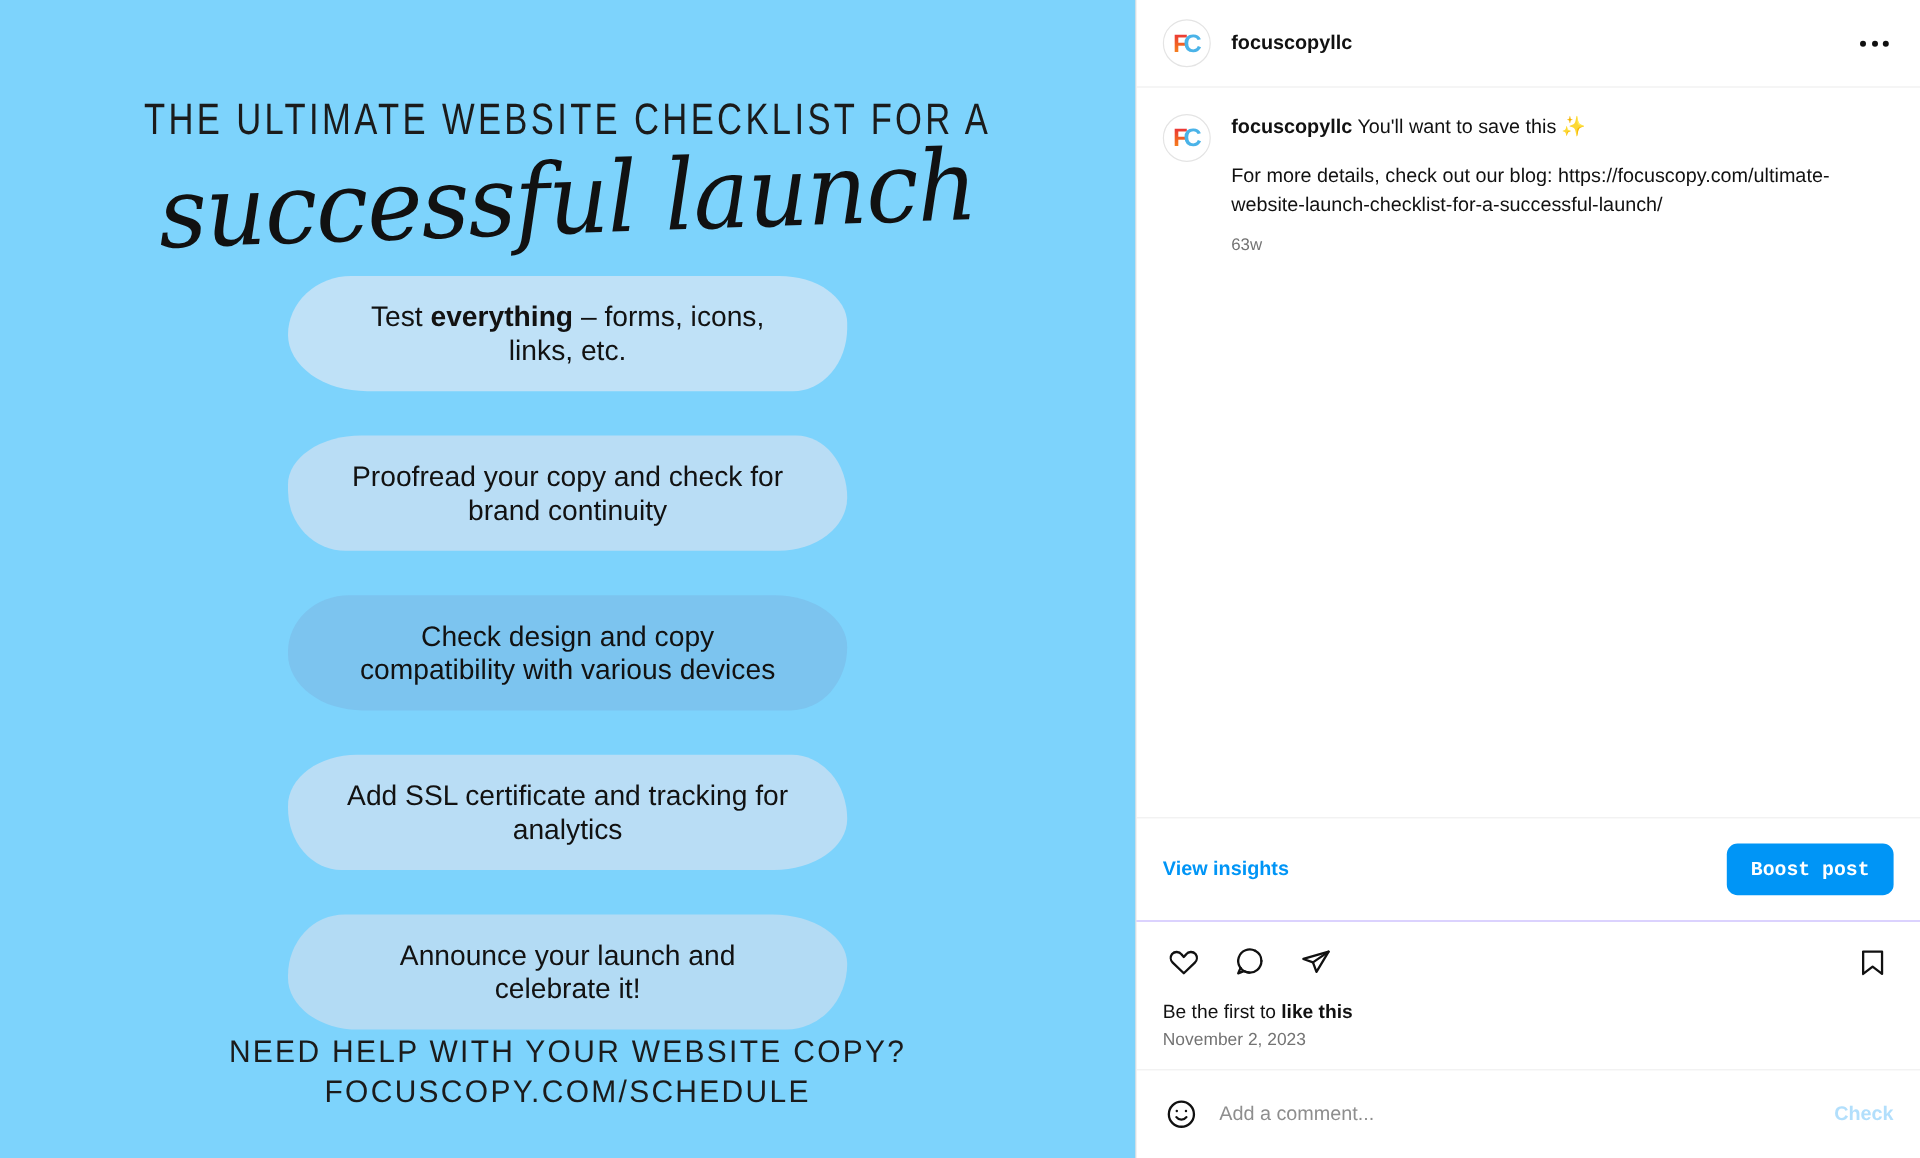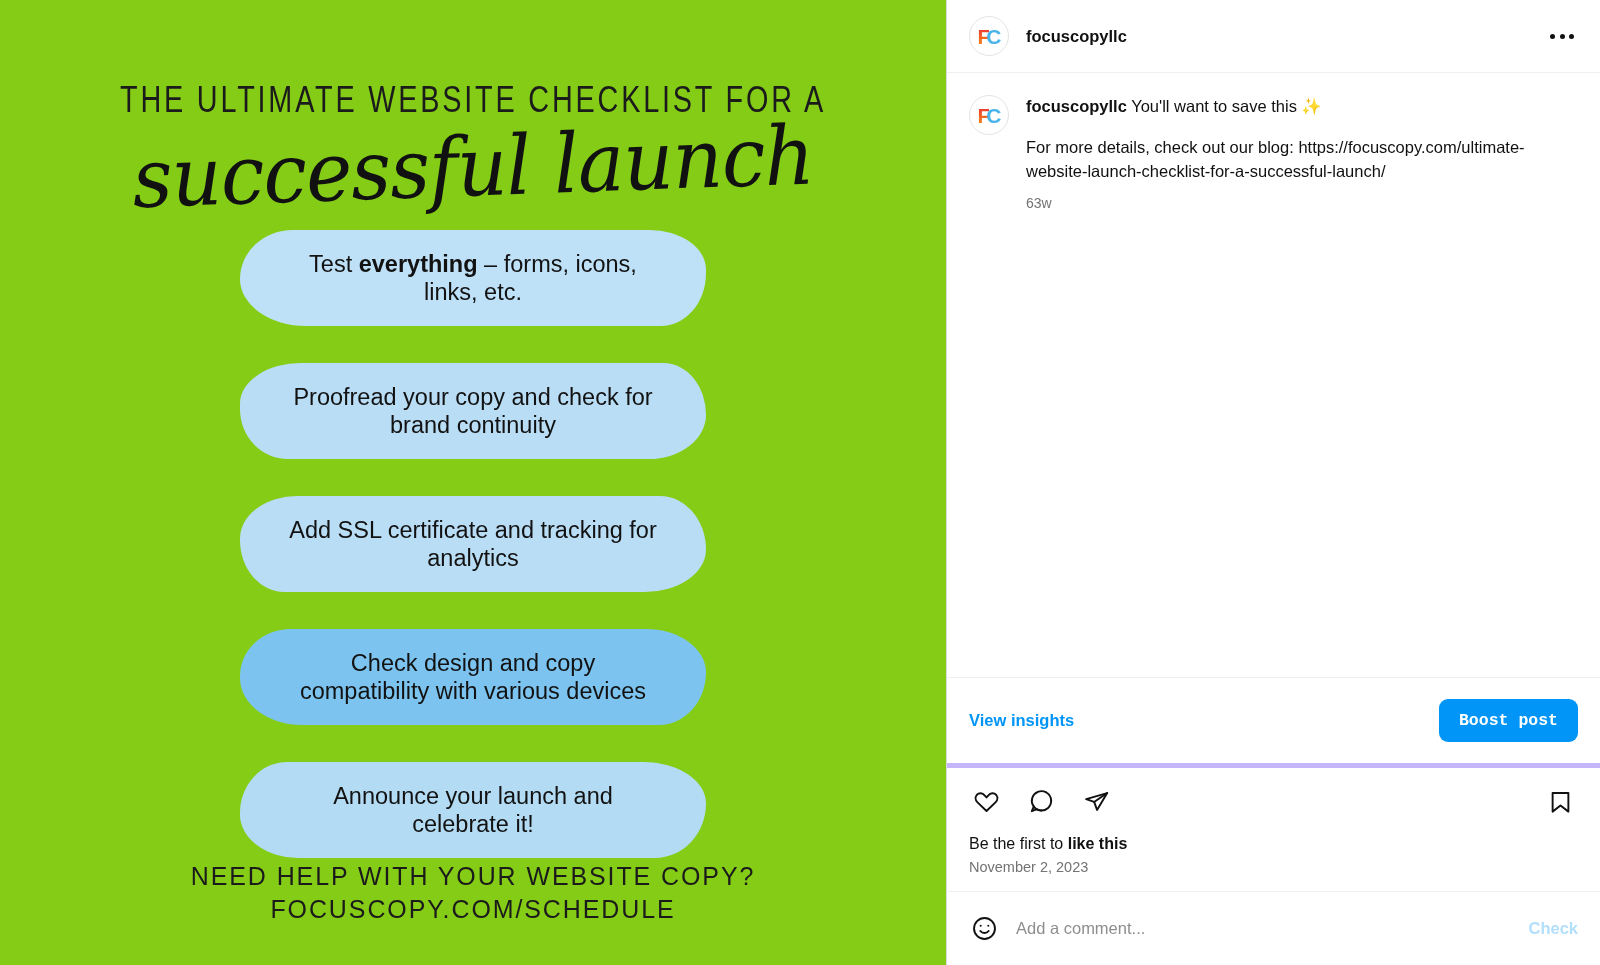--- a/index.html
+++ b/index.html
@@ -203,21 +203,21 @@
     font-weight: 700;
     border: none;
     border-radius: 9px;
     padding: 12px 20px;
     cursor: pointer;
     font-family: Liberation Mono, monospace;
   }
 
   .actions-bar {
     flex: 0 0 auto;
-    border-top: 5px solid #c4b5fd;
+    border-top: 1px solid #c4b5fd;
     padding: 16px 22px 0 22px;
   }
   .actions-row {
     display: flex;
     align-items: center;
     gap: 20px;
   }
   .act-icon { cursor: pointer; display: flex; padding: 4px; }
   .act-spacer { flex: 1 1 auto; }
 
@@ -266,41 +266,41 @@
     font-weight: 700;
     cursor: default;
     font-family: "Liberation Sans", sans-serif;
   }
 </style>
 </head>
 <body>
 
 <div class="screen">
 
-  <div class="post-image" style="background: #84cc16;">
+  <div class="post-image" style="background: #7dd3fc;">
 
     <div class="img-title-block">
       <div class="img-title-line1">THE ULTIMATE WEBSITE CHECKLIST FOR A</div>
       <div class="img-title-script">successful launch</div>
     </div>
 
     <div class="pill-list">
       <div class="pill p1" style="background: rgb(191, 225, 247);">
         <span>
           <span>Test </span><b>everything</b><span> – forms, icons, links, etc.</span>
         </span>
       </div>
       <div class="pill p2" style="background: rgb(185, 221, 245);">
         <span>Proofread your copy and check for brand continuity</span>
       </div>
+      <div class="pill p3" style="background: rgb(124, 196, 239);">
+        <span>Check design and copy compatibility with various devices</span>
+      </div>
       <div class="pill p4" style="background: rgb(185, 221, 245);">
         <span>Add SSL certificate and tracking for analytics</span>
-      </div>
-      <div class="pill p3" style="background: rgb(124, 196, 239);">
-        <span>Check design and copy compatibility with various devices</span>
       </div>
       <div class="pill p5" style="background: rgb(179, 219, 244);">
         <span>Announce your launch and celebrate it!</span>
       </div>
     </div>
 
     <div class="img-footer">
       <div>NEED HELP WITH YOUR WEBSITE COPY?</div>
       <div>FOCUSCOPY.COM/SCHEDULE</div>
     </div>

